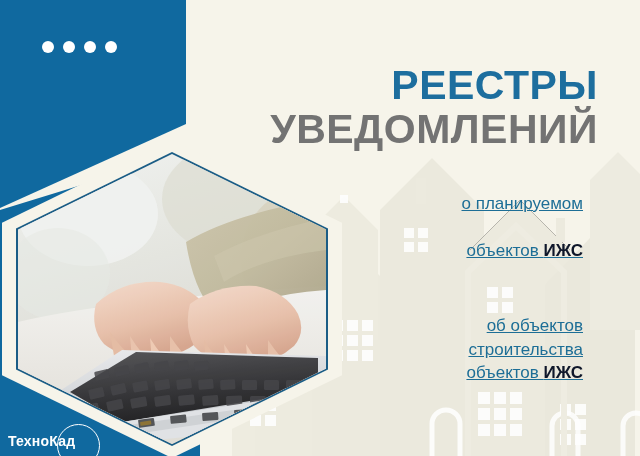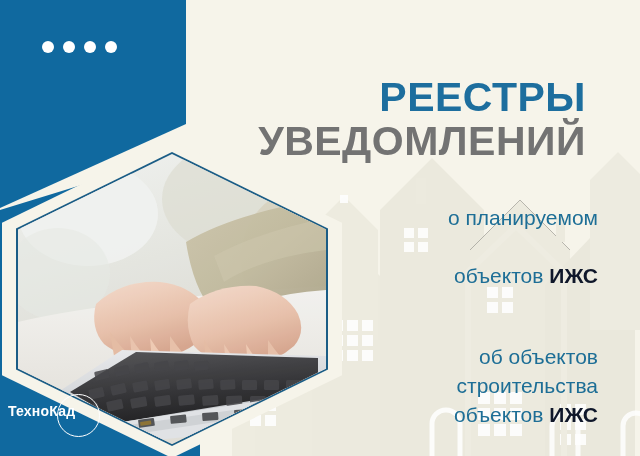--- a/index.html
+++ b/index.html
@@ -93,21 +93,21 @@
     width: 308px; height: 290px;
     clip-path: polygon(50% 0%, 100% 26%, 100% 74%, 50% 100%, 0% 74%, 0% 26%);
     overflow: hidden;
   }
   .photo-svg { display: block; }
 
   
   .logo {
     position: absolute;
     left: 6px;
-    bottom: 38px;
+    bottom: 8px;
     z-index: 10;
     display: flex;
     align-items: center;
   }
   .logo-text {
     color: #ffffff;
     font-size: 14px;
     font-weight: bold;
     letter-spacing: 0.2px;
     line-height: 1;
@@ -131,36 +131,37 @@
   .content {
     position: absolute;
     right: 42px;
     top: 0;
     width: 420px;
     height: 456px;
     z-index: 5;
     text-align: right;
   }
   .title {
-    margin: 12px;
+    margin: 0;
     padding-top: 64px;
     font-size: 41px;
     font-weight: bold;
     line-height: 1.07;
     letter-spacing: 0.5px;
   }
   .title-line1 { color: #1d6e9e; display: block; }
   .title-line2 { color: #737373; display: block; }
 
   .para {
-    margin: 0;
+    margin: 15px;
     color: #1d6e96;
-    font-size: 21px;
+    font-size: 17px;
     line-height: 1.38;
     font-weight: normal;
+    text-decoration: underline;
   }
   .para b { color: #0f172a; font-weight: bold; }
   .para-1 { margin-top: 40px; }
   .para-2 { margin-top: 52px; }
 </style>
 </head>
 <body>
 
 <div id="poster">
 

